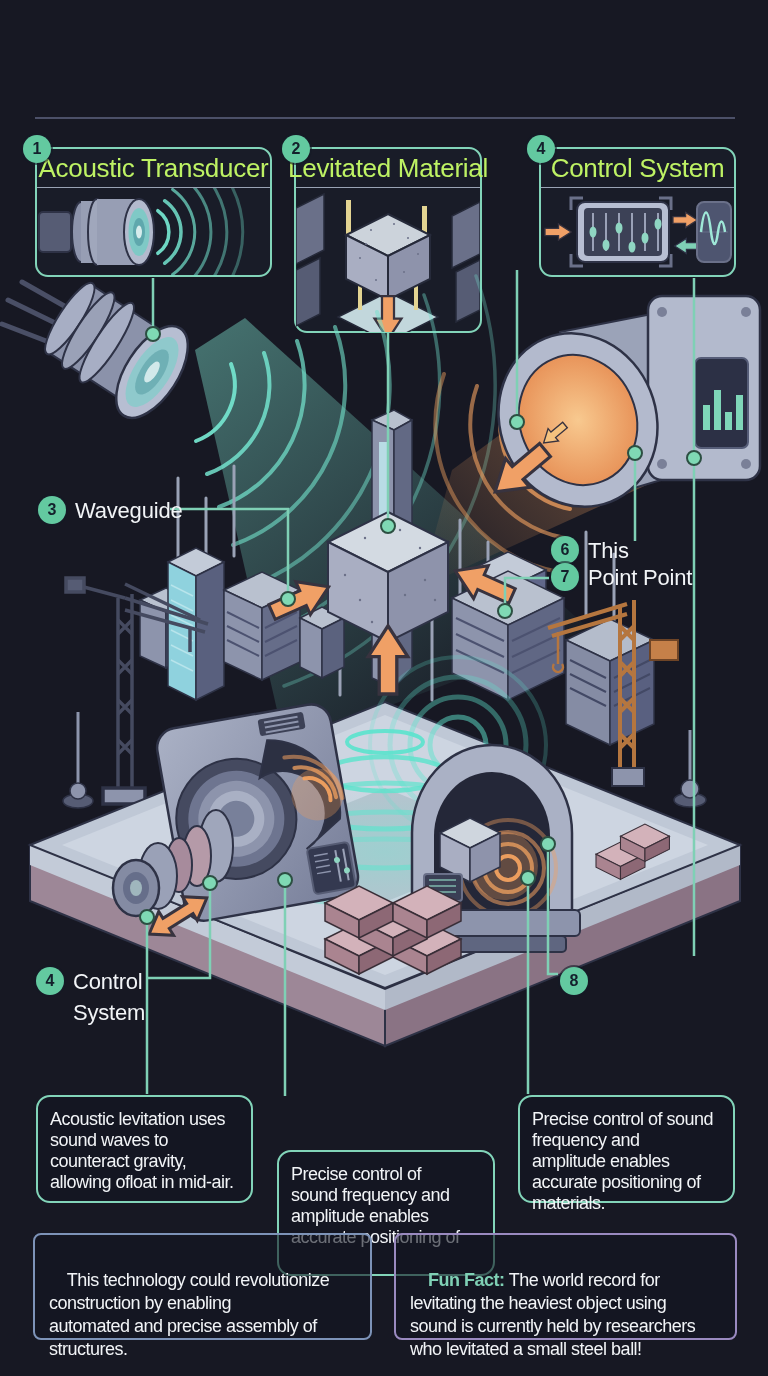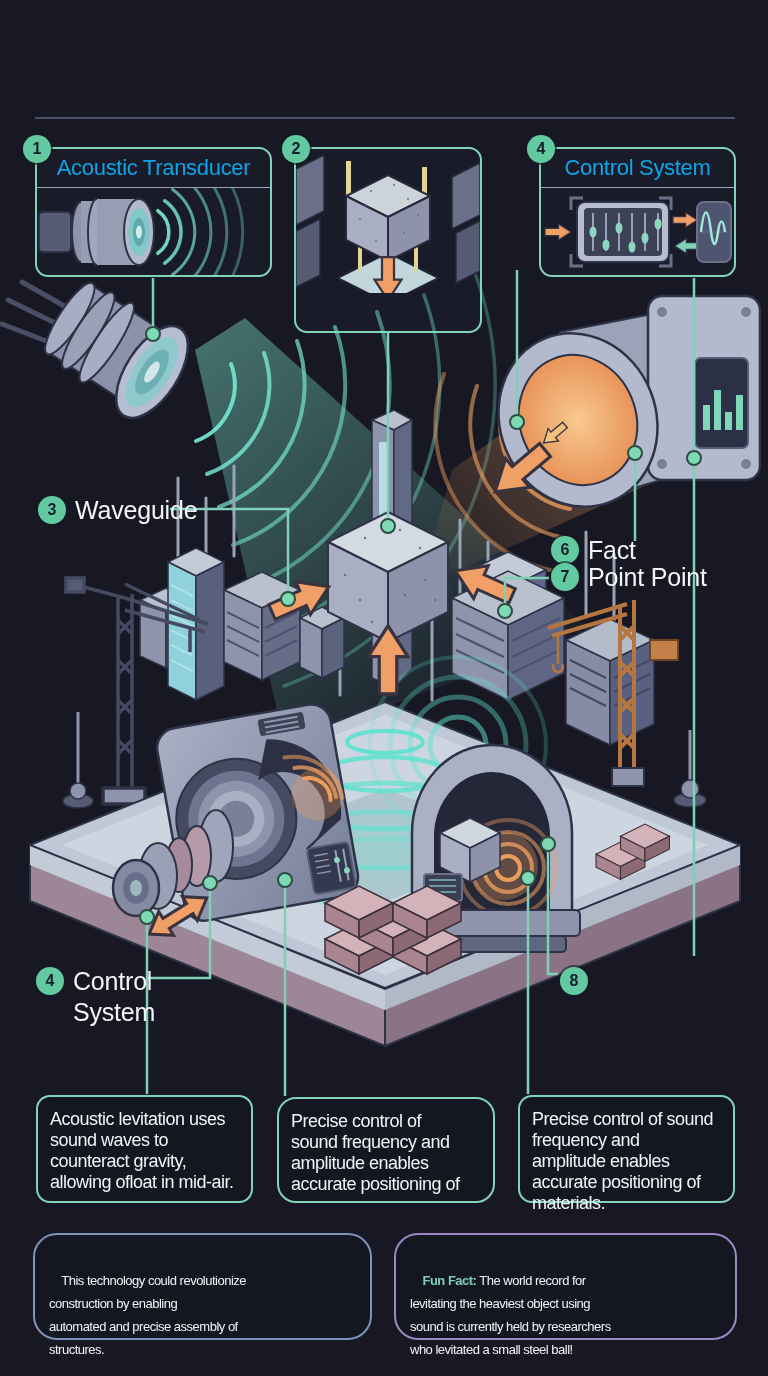--- a/index.html
+++ b/index.html
@@ -17,48 +17,48 @@
   }
   .divider{position:absolute;top:117px;left:35px;width:700px;height:2px;background:#4c5068;}
 
   .topbox{
     position:absolute;border:2px solid #82d4b9;border-radius:13px;
     background:#191c28;box-sizing:border-box;
   }
   .topbox .hd{
     height:38px;display:flex;align-items:center;justify-content:center;
     border-bottom:1.5px solid #9aa3b5;
-    font-size:22px;letter-spacing:-.3px;color:#0ea5e9;white-space:nowrap;
+    font-size:26px;letter-spacing:-.3px;color:#bef264;white-space:nowrap;
   }
   .topbox .art{position:relative;overflow:hidden;border-radius:0 0 11px 11px;}
 
   .badge{
     position:absolute;width:28px;height:28px;border-radius:50%;
     background:#63c9a0;color:#14202c;font-weight:bold;font-size:16px;
     display:flex;align-items:center;justify-content:center;line-height:1;
     box-shadow:0 0 0 2px rgba(20,26,38,.6);
   }
   .corner{left:-14px;top:-14px;}
 
   .scene{position:absolute;left:0;top:270px;}
 
   .dlabel{position:absolute;display:flex;gap:9px;align-items:flex-start;z-index:5;}
   .dlabel .badge{position:static;flex:0 0 28px;margin-top:1px;}
-  .dlabel .txt{font-size:25px;letter-spacing:-.2px;line-height:31px;color:#f2f4f7;}
+  .dlabel .txt{font-size:22px;letter-spacing:-.2px;line-height:31px;color:#f2f4f7;}
 
   .descbox{
     position:absolute;border:2px solid #82d4b9;border-radius:14px;
     background:rgba(18,22,33,.6);box-sizing:border-box;
     padding:12px 12px;font-size:18px;letter-spacing:-.5px;line-height:21px;
     white-space:pre;color:#f2f4f7;z-index:6;
   }
   .footbox{
-    position:absolute;border-radius:24px;box-sizing:border-box;
+    position:absolute;border-radius:8px;box-sizing:border-box;
     background:rgba(18,22,33,.6);padding:11px 14px;
-    font-size:13px;letter-spacing:-.5px;line-height:23px;white-space:pre;
+    font-size:18px;letter-spacing:-.5px;line-height:23px;white-space:pre;
     color:#f2f4f7;z-index:6;
   }
   .footbox.tech{border:2px solid #7d93b8;}
   .footbox.fun{border:2px solid #9a8ac0;}
   .fun-prefix{color:#7fd0b5;font-weight:bold;}
 </style>
 </head>
 <body>
 
 <div class="page">
@@ -86,20 +86,21 @@
           <path d="M144.8,-11.8 A68,68 0 0 1 144.8,99.8" stroke-width="3" opacity=".55"></path>
           <path d="M153.9,-24.9 A84,84 0 0 1 153.9,112.9" stroke-width="3" opacity=".45"></path>
           <path d="M163.0,-38.0 A100,100 0 0 1 163.0,126.0" stroke-width="3" opacity=".35"></path>
         </g>
       </svg>
     </div>
   </div>
 
   <div class="topbox" style="left:294px;top:147px;width:188px;height:186px;">
     <div class="badge corner">2</div>
+    <div class="hd">Levitated Material</div>
     <div class="art">
       <svg width="184" height="144" viewBox="0 0 184 144">
         <g stroke="#262a3a" stroke-width="1.5">
           <polygon points="0,20 28,6 28,62 0,76" fill="#6a7089"></polygon>
           <polygon points="0,82 24,70 24,126 0,138" fill="#565c74"></polygon>
           <polygon points="184,14 156,28 156,80 184,66" fill="#6a7089"></polygon>
           <polygon points="184,72 160,84 160,134 184,122" fill="#565c74"></polygon>
         </g>
         <rect x="50" y="12" width="5" height="56" fill="#e3d492"></rect>
         <rect x="126" y="18" width="5" height="52" fill="#e3d492"></rect>
@@ -541,42 +542,42 @@
     </g>
   </svg>
 
   <div class="dlabel" style="left:38px;top:495px;">
     <span class="badge">3</span>
     <span class="txt">Waveguide</span>
   </div>
 
   <div class="dlabel" style="left:551px;top:535px;">
     <span class="badge">6</span>
-    <span class="txt">Fact</span>
+    <span class="txt">This</span>
   </div>
 
   <div class="dlabel" style="left:551px;top:562px;">
     <span class="badge">7</span>
     <span class="txt">Point Point</span>
   </div>
 
   <div class="dlabel" style="left:36px;top:966px;">
     <span class="badge">4</span>
     <span class="txt" style="width:95px;">Control System</span>
   </div>
 
   <div class="dlabel" style="left:560px;top:966px;">
     <span class="badge">8</span>
   </div>
 
   <div class="descbox" style="left:36px;top:1095px;width:217px;height:108px;">Acoustic levitation uses
 sound waves to
 counteract gravity,
 allowing ofloat in mid-air.</div>
-  <div class="descbox" style="left:277px;top:1097px;width:218px;height:106px;border-radius:19px;">Precise control of
+  <div class="descbox" style="left:277px;top:1150px;width:218px;height:126px;">Precise control of
 sound frequency and
 amplitude enables
 accurate positioning of</div>
   <div class="descbox" style="left:518px;top:1095px;width:217px;height:108px;">Precise control of sound
 frequency and
 amplitude enables
 accurate positioning of
 materials.</div>
 
   <div class="footbox tech" style="left:33px;top:1233px;width:339px;height:107px;">

